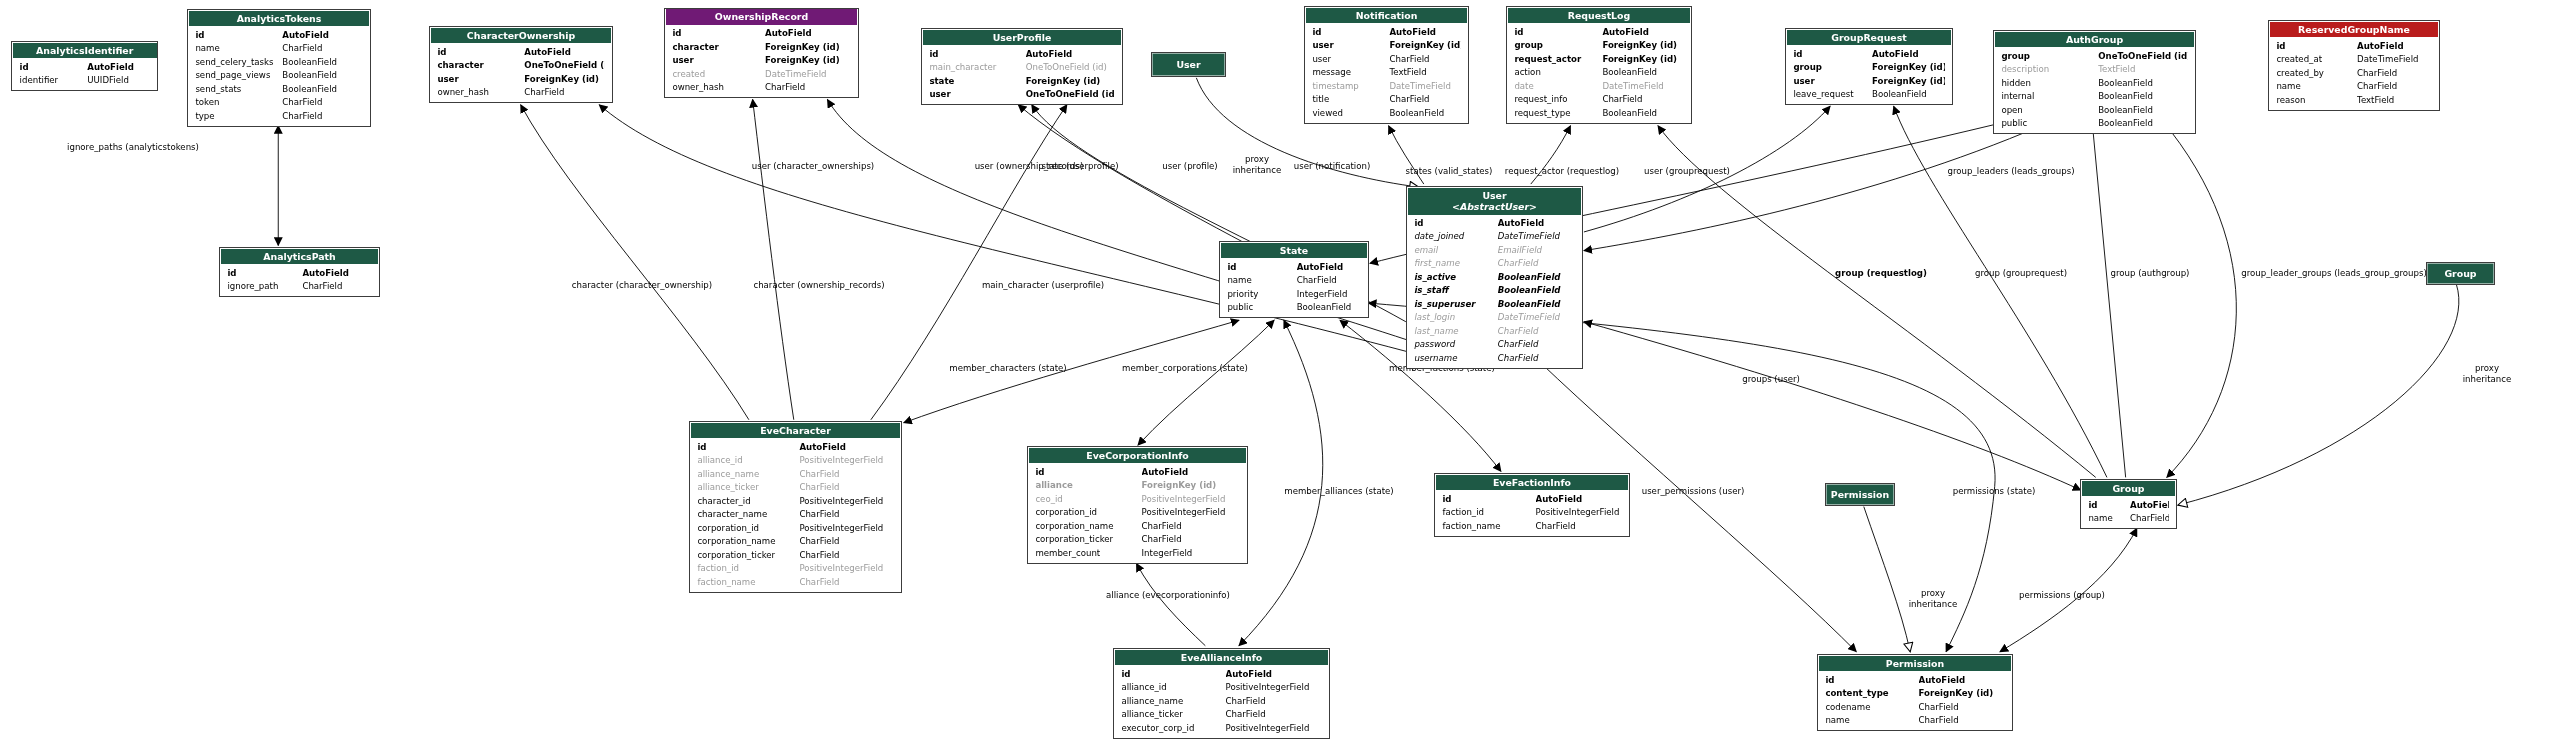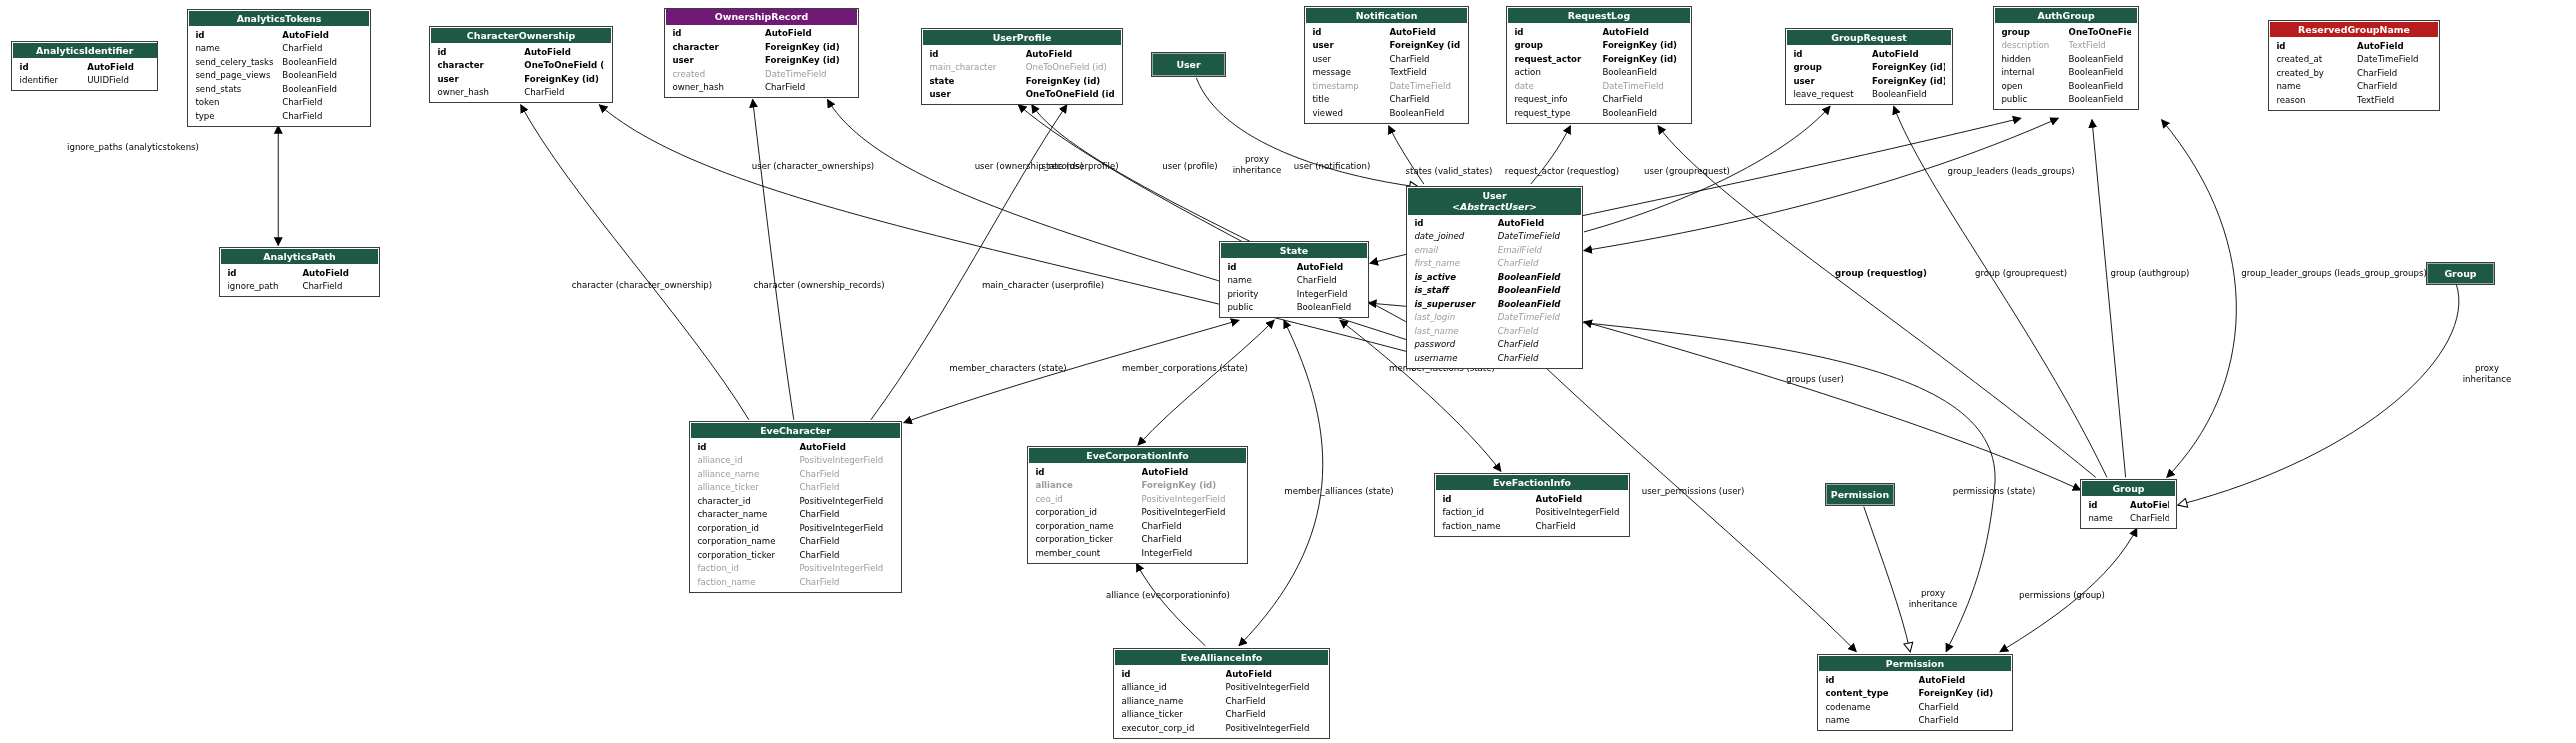--- a/index.html
+++ b/index.html
@@ -82,21 +82,21 @@
       <div class="edge-label" style="left: 1562px; top: 171px;">request_actor (requestlog)</div>
       <div class="edge-label" style="left: 1687px; top: 171px;">user (grouprequest)</div>
       <div class="edge-label" style="left: 2011px; top: 171px;">group_leaders (leads_groups)</div>
       <div class="edge-label" style="left: 642px; top: 285px;">character (character_ownership)</div>
       <div class="edge-label" style="left: 819px; top: 285px;">character (ownership_records)</div>
       <div class="edge-label" style="left: 1043px; top: 285px;">main_character (userprofile)</div>
       <div class="edge-label" style="left: 1881px; top: 273px; font-weight: bold;">group (requestlog)</div>
       <div class="edge-label" style="left: 2021px; top: 273px;">group (grouprequest)</div>
       <div class="edge-label" style="left: 2150px; top: 273px;">group (authgroup)</div>
       <div class="edge-label" style="left: 2334px; top: 273px;">group_leader_groups (leads_group_groups)</div>
-      <div class="edge-label" style="left: 1771px; top: 379px; margin-left: 44px;">groups (user)</div>
+      <div class="edge-label" style="left: 1771px; top: 379px;">groups (user)</div>
       <div class="edge-label" style="left: 2487px; top: 374px;">proxy
 inheritance</div>
       <div class="edge-label" style="left: 1008px; top: 368px;">member_characters (state)</div>
       <div class="edge-label" style="left: 1185px; top: 368px;">member_corporations (state)</div>
       <div class="edge-label" style="left: 1442px; top: 368px;">member_factions (state)</div>
       <div class="edge-label" style="left: 1339px; top: 491px;">member_alliances (state)</div>
       <div class="edge-label" style="left: 1693px; top: 491px;">user_permissions (user)</div>
       <div class="edge-label" style="left: 1994px; top: 491px;">permissions (state)</div>
       <div class="edge-label" style="left: 1168px; top: 595px;">alliance (evecorporationinfo)</div>
       <div class="edge-label" style="left: 1933px; top: 599px;">proxy
@@ -300,21 +300,21 @@
           <div class="row b">
             <span class="fname">user</span>
             <span class="ftype">ForeignKey (id)</span>
           </div>
           <div class="row ">
             <span class="fname">leave_request</span>
             <span class="ftype">BooleanField</span>
           </div>
         </div>
       </div>
-      <div class="entity" style="left: 1993px; top: 6px; width: 146px;">
+      <div class="entity" style="left: 1993px; top: 30px; width: 203px;">
         <div class="entity-title" style="background: rgb(30, 89, 69);"><span>AuthGroup</span></div>
         <div class="rows">
           <div class="row b">
             <span class="fname">group</span>
             <span class="ftype">OneToOneField (id)</span>
           </div>
           <div class="row g">
             <span class="fname">description</span>
             <span class="ftype">TextField</span>
           </div>

